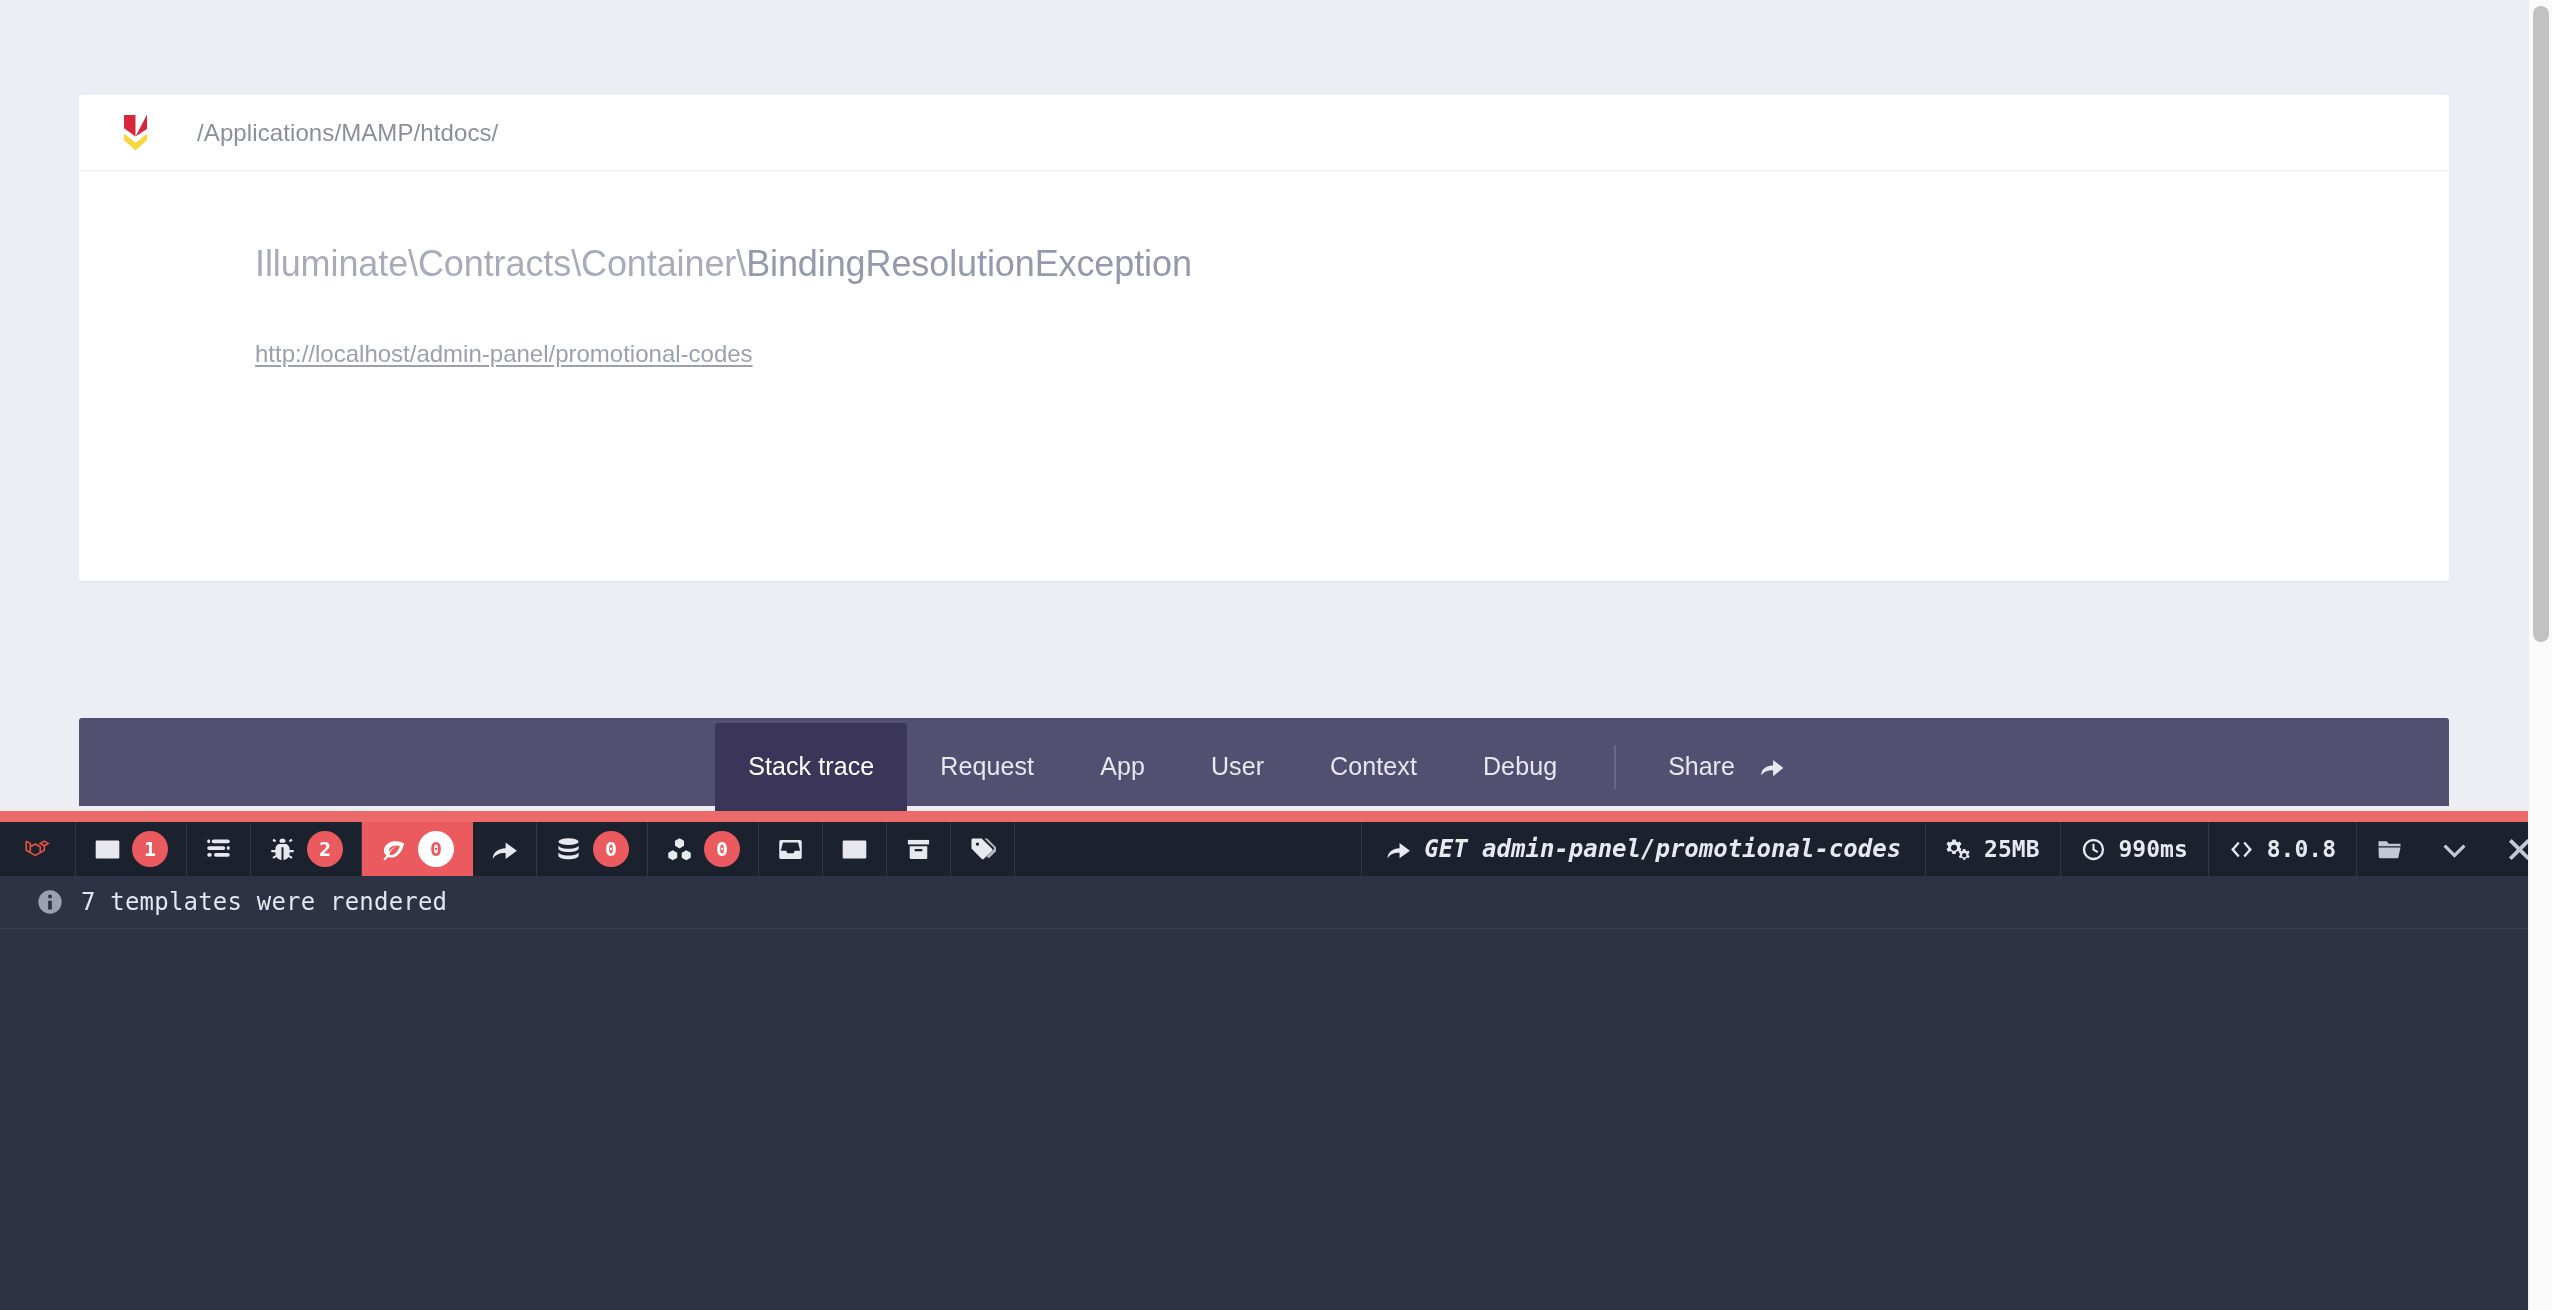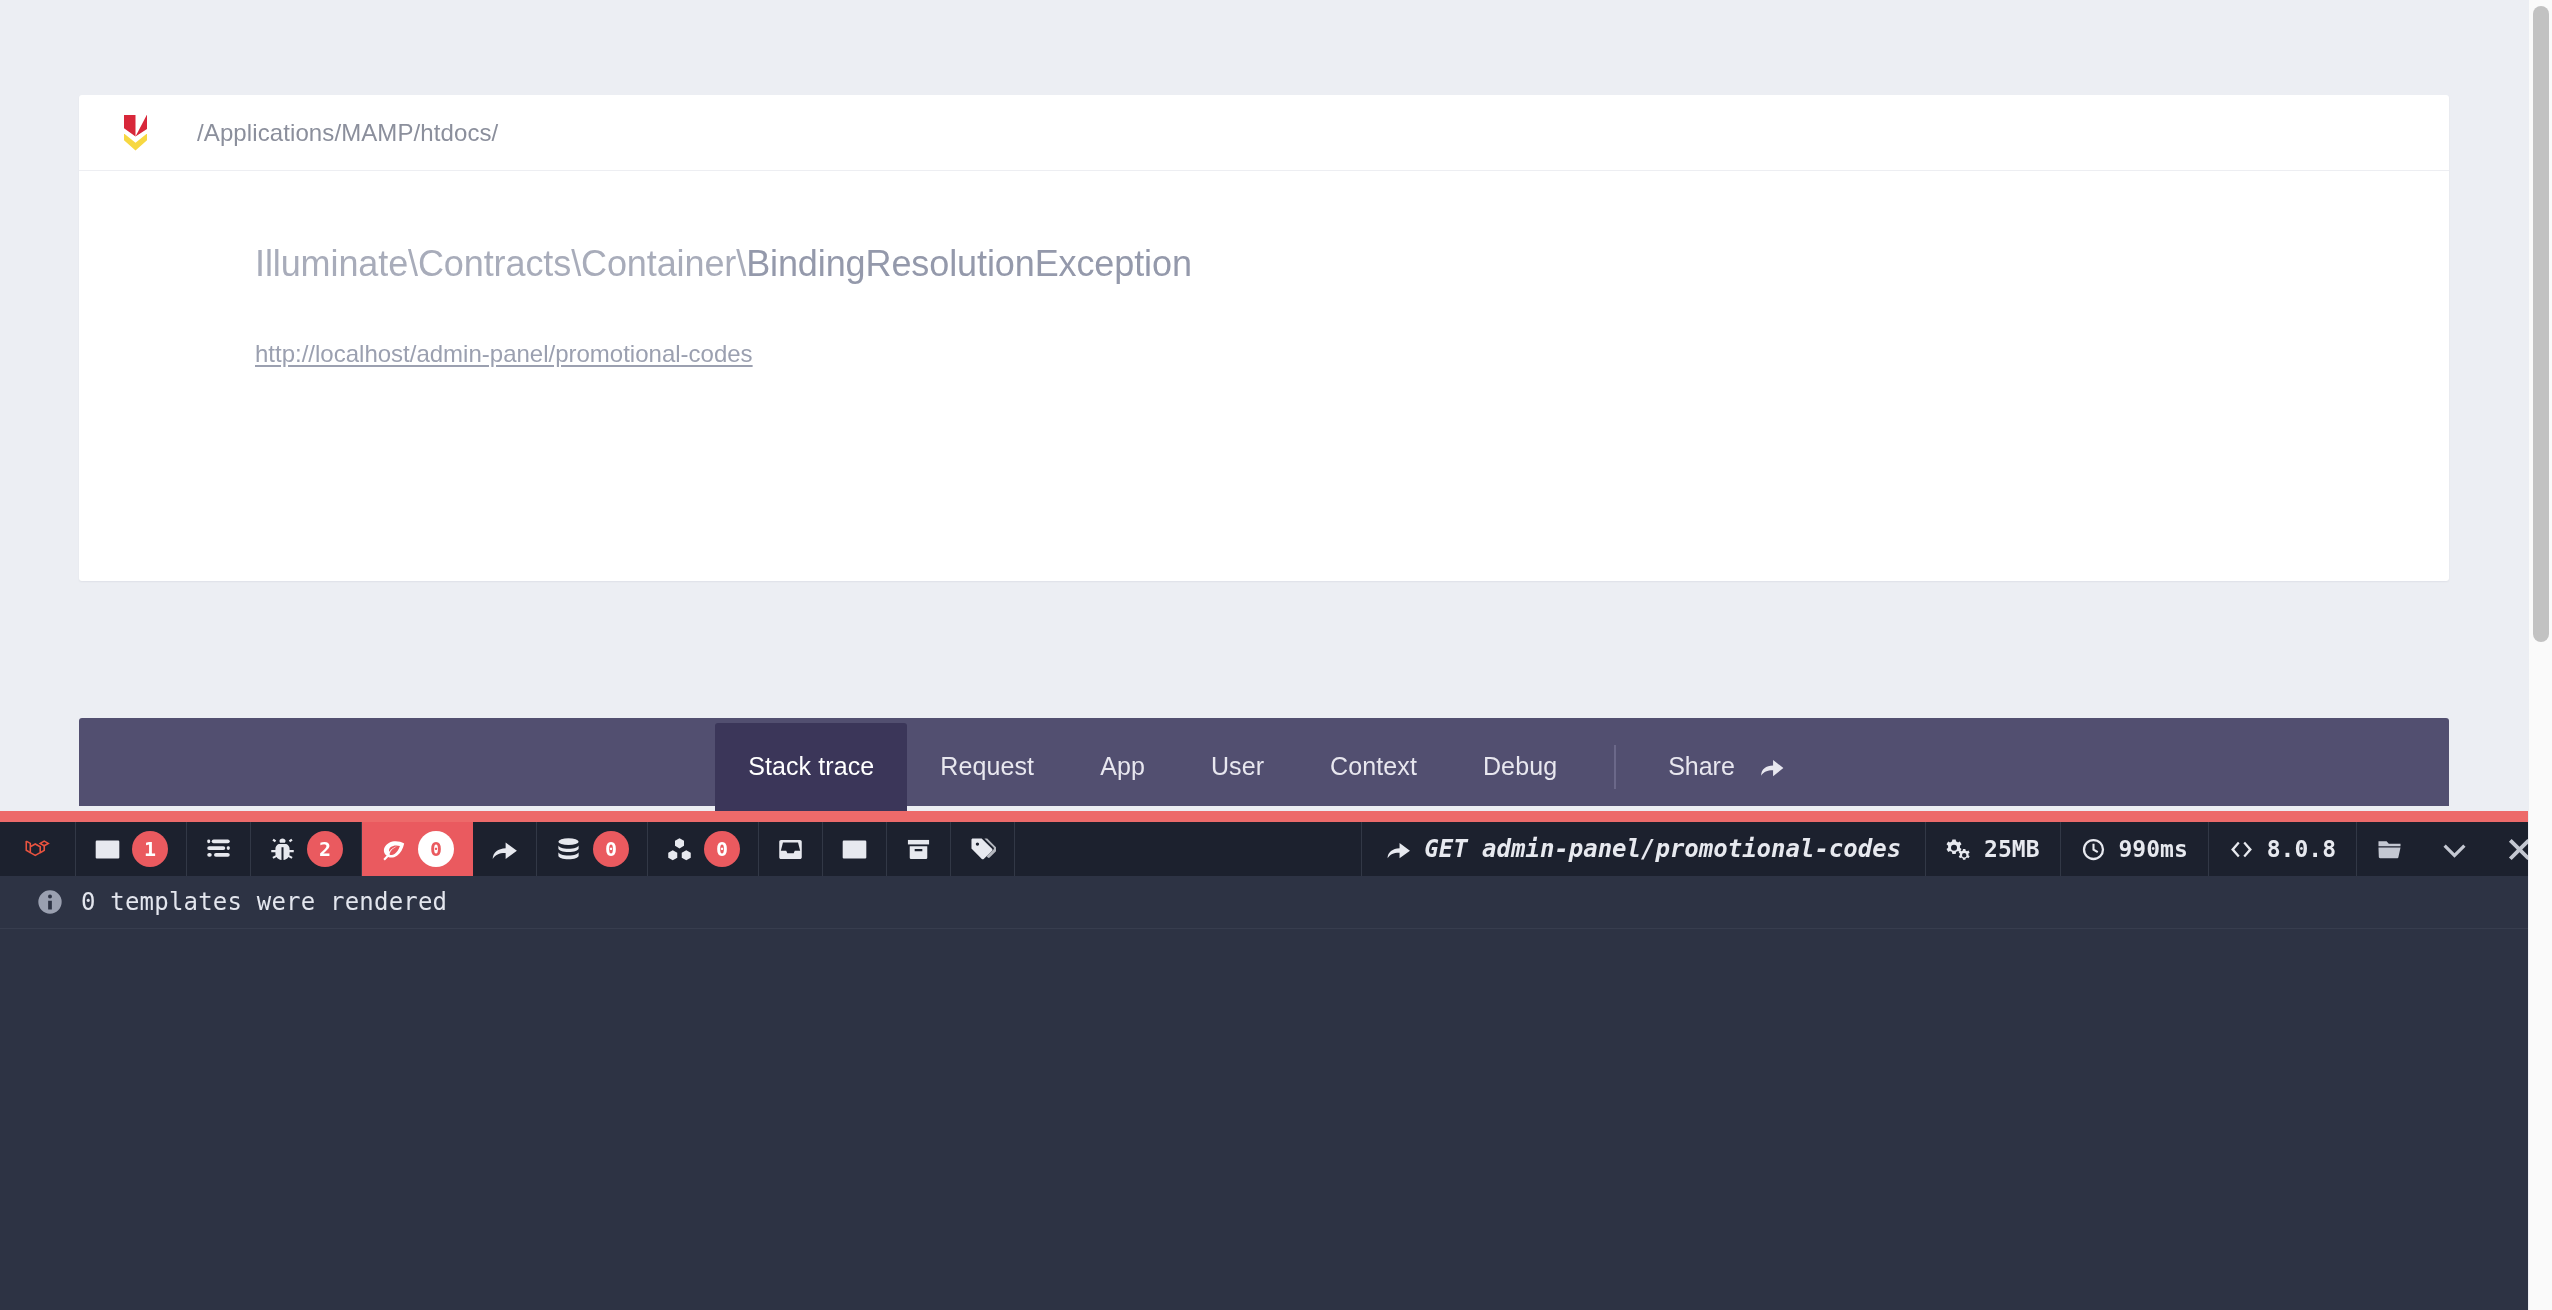--- a/index.html
+++ b/index.html
@@ -484,21 +484,21 @@
             <path d="M5 2.6L12 9.6l7-7 2.4 2.4-7 7 7 7-2.4 2.4-7-7-7 7L2.6 19l7-7-7-7L5 2.6z"></path>
           </svg>
         </div>
       </div>
     </div>
 
     <div class="db-status">
       <svg class="info-ico" viewBox="0 0 24 24">
         <path d="M12 2a10 10 0 100 20 10 10 0 000-20zm0 3.6a1.7 1.7 0 110 3.4 1.7 1.7 0 010-3.4zM10.4 11h3.2v7.4h-3.2V11z"></path>
       </svg>
-      <span class="db-status-text">0 templates were rendered</span>
+      <span class="db-status-text">7 templates were rendered</span>
     </div>
 
     <div class="db-panel"></div>
   </div>
 
   <div class="scrollbar">
     <div class="scroll-thumb"></div>
   </div>
 
 </div>

